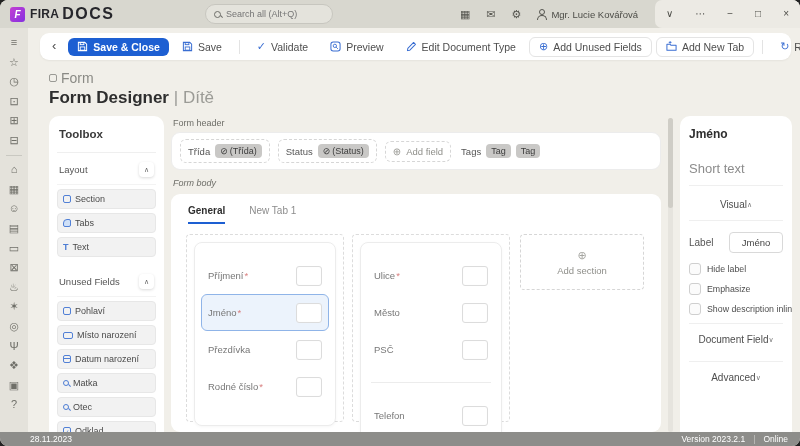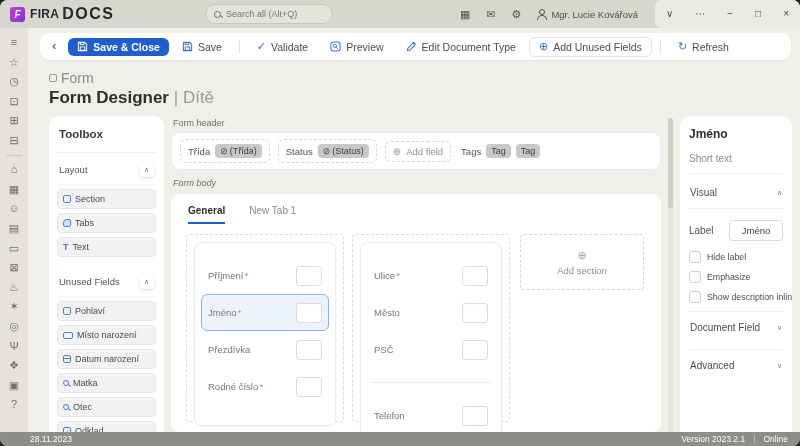--- a/index.html
+++ b/index.html
@@ -109,22 +109,22 @@
   .addsec { border:1px dashed #d6d6d6; border-radius:4px; height:56px; display:flex; flex-direction:column; align-items:center; justify-content:center; gap:3px; color:#8f8f8a; font-size:9.5px; cursor:pointer; }
   .addsec .plus { font-size:11px; color:#a5a5a0; }
 
   
   .vscroll { width:5px; border-radius:3px; background:#e6e4de; position:relative; flex:none; margin-top:2px; }
   .vscroll .thumb { position:absolute; top:0; left:0; right:0; height:90px; background:#cfcdc6; border-radius:3px; }
 
   
   .props { width:112px; flex:none; padding:11px 9px; font-size:10px; color:#555; }
   .p-title { font-size:12px; font-weight:bold; color:#2f2f2f; }
-  .p-sub { font-size:10px; color:#8c8c8c; margin:12px 0 9px; padding-bottom:9px; border-bottom:1px solid #efefef; }
-  .p-sec { display:flex; align-items:center; justify-content:space-between; padding:4px 1px 10px; border-bottom:1px solid #efefef; font-size:10px; color:#4e4e4e; }
+  .p-sub { font-size:13px; color:#8c8c8c; margin:20px 0 9px; padding-bottom:9px; border-bottom:1px solid #efefef; }
+  .p-sec { display:flex; align-items:center; justify-content:center; padding:4px 1px 10px; border-bottom:1px solid #efefef; font-size:10px; color:#4e4e4e; }
   .p-sec.mid { border-bottom:none; border-top:1px solid #efefef; padding:10px 1px; margin-top:6px; }
   .p-chev { font-size:7px; color:#777; cursor:pointer; }
   .p-label-row { display:flex; align-items:center; justify-content:space-between; margin:11px 0 10px; }
   .p-input { width:54px; height:21px; border:1px solid #d9d9d9; border-radius:4px; font-size:9.5px; color:#444; text-align:center; outline:none; background:#fff; }
   .cb { display:flex; align-items:center; gap:6px; margin:8px 0; font-size:8.8px; color:#4e4e4e; white-space:nowrap; }
   .cbbox { width:12px; height:12px; border:1px solid #cfcfcf; border-radius:3px; background:#fbfbfb; flex:none; cursor:pointer; }
 
   
   .statusbar { height:14px; background:#8d8d8a; color:#fff; font-size:8.5px; display:flex; align-items:center;
                justify-content:space-between; padding:0 12px 0 30px; flex:none; }
@@ -227,20 +227,27 @@
         <div class="tbtn">
           <svg width="11" height="11" viewBox="0 0 12 12">
               <path d="M8.3 1.6l2 2L4.2 10l-2.6.5L2 8z" fill="none" stroke="currentColor" stroke-width="1.1" stroke-linejoin="round"></path>
             </svg>
           <span>Edit Document Type</span>
         </div>
         <div class="tbtn outlined">
           <span class="tb-ic">⊕</span>
           <span>Add Unused Fields</span>
         </div>
+        <div class="tbtn outlined">
+          <svg width="11" height="11" viewBox="0 0 12 12">
+              <path d="M1 3.5h3.5l1 1.2H11V10H1z" fill="none" stroke="currentColor" stroke-width="1.1" stroke-linejoin="round"></path>
+              <path d="M3 1.5h3M4.5 0.2v2.6" stroke="currentColor" stroke-width="1"></path>
+            </svg>
+          <span>Add New Tab</span>
+        </div>
         <div class="tb-div"></div>
         <div class="tbtn">
           <span class="tb-ic">↻</span>
           <span>Refresh</span>
         </div>
 
       </div>
 
       <div class="crumb">
         <span class="crumb-ico"></span>

